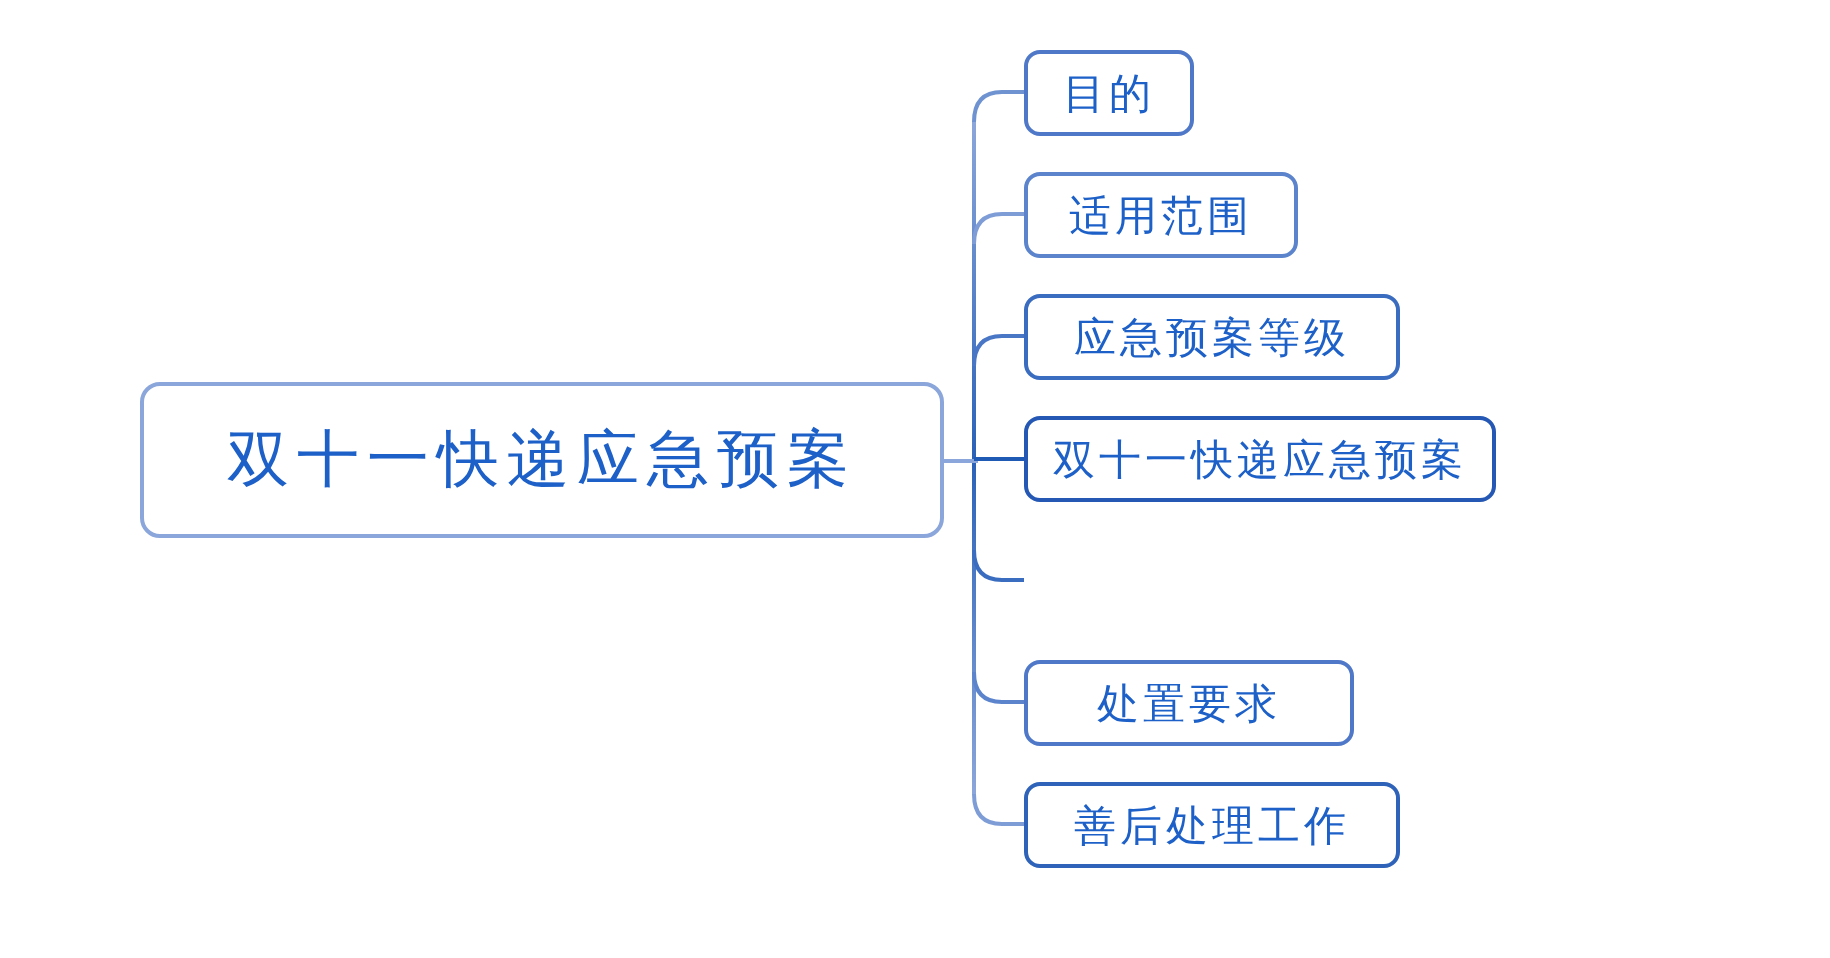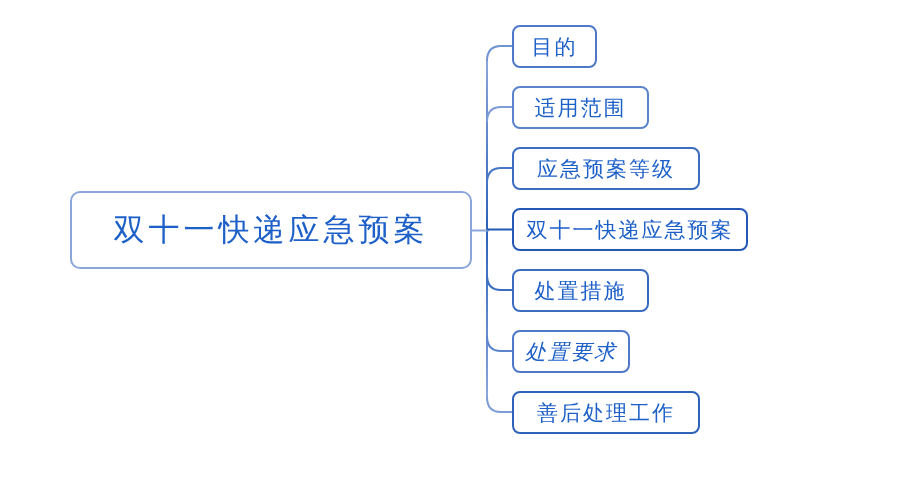--- a/index.html
+++ b/index.html
@@ -13,21 +13,21 @@
         color:#1d60c8;white-space:nowrap;cursor:default;}
   .root-node{left:70px;top:191px;width:402px;height:78px;
              font-size:31px;letter-spacing:4px;border-radius:10px;
              border-color:#8ba6da;}
   .child{left:512px;height:43px;font-size:21px;letter-spacing:2px;}
   .c0{top:25px;width:85px;border-color:#4f79c8;}
   .c1{top:86px;width:137px;border-color:#5b84cd;}
   .c2{top:147px;width:188px;border-color:#3a6cc0;}
   .c3{top:208px;width:236px;border-color:#2458b4;}
   .c4{top:269px;width:137px;border-color:#3a6cc0;}
-  .c5{top:330px;width:118px;border-color:#4f79c8;font-style:italic;}
+  .c5{top:330px;width:165px;border-color:#4f79c8;}
   .c6{top:391px;width:188px;border-color:#2e63b9;text-align:right;}
   .label{pointer-events:none;}
 </style>
 </head>
 <body>
 
 <div class="canvas">
 
   <svg class="connectors" width="915" height="479" viewBox="0 0 915 479" fill="none">
     <defs>
@@ -62,23 +62,20 @@
   </div>
 
   <div class="node child c2">
     <span class="label">应急预案等级</span>
   </div>
 
   <div class="node child c3">
     <span class="label">双十一快递应急预案</span>
   </div>
 
-  <div class="node child c4">
-    <span class="label">处置措施</span>
-  </div>
 
   <div class="node child c5">
     <span class="label">处置要求</span>
   </div>
 
   <div class="node child c6">
     <span class="label">善后处理工作</span>
   </div>
 
 </div>

